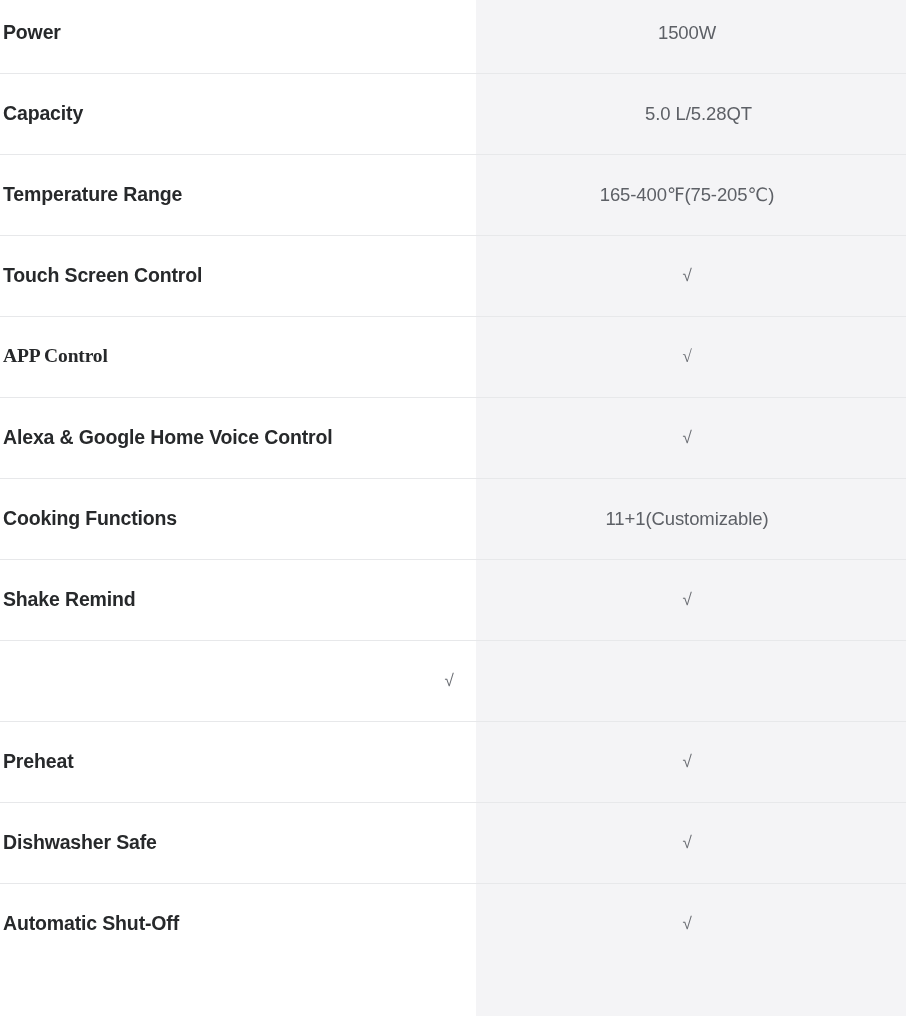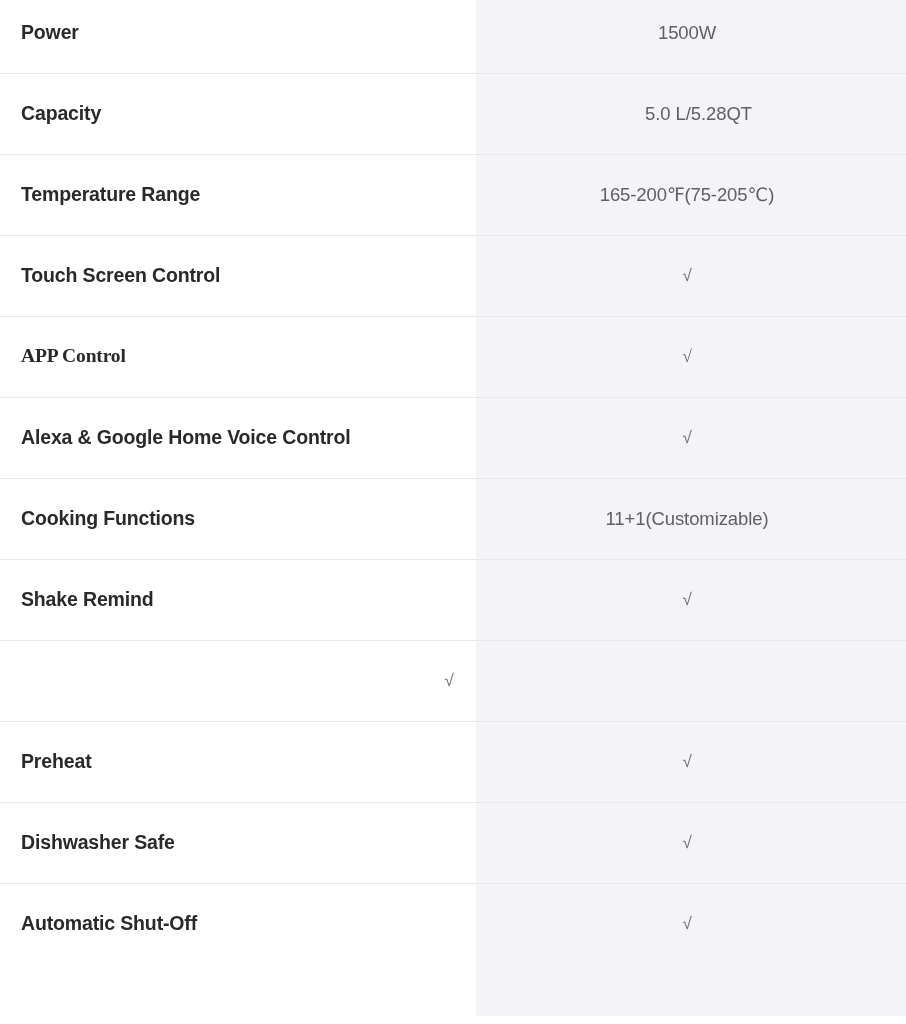--- a/index.html
+++ b/index.html
@@ -50,21 +50,21 @@
     top: 0;
     left: 0;
     width: 906px;
     height: 1px;
     background: #e7e8ea;
   }
 
   .spec-label {
     width: 476px;
     flex: 0 0 476px;
-    padding-left: 21px;
+    padding-left: 3px;
     padding-right: 14px;
     font-size: 19.5px;
     font-weight: 700;
     color: #27292b;
     letter-spacing: -0.15px;
     line-height: 1.25;
     text-align: left;
   }
 
   .spec-value {
@@ -94,21 +94,21 @@
       <div class="spec-row" style="height: 81px;">
         <div class="spec-label">Power</div>
         <div class="spec-value">1500W</div>
       </div>
       <div class="spec-row" style="height: 81px; gap: 23px;">
         <div class="spec-label">Capacity</div>
         <div class="spec-value">5.0 L/5.28QT</div>
       </div>
       <div class="spec-row" style="height: 81px;">
         <div class="spec-label">Temperature Range</div>
-        <div class="spec-value">165-200℉(75-205℃)</div>
+        <div class="spec-value">165-400℉(75-205℃)</div>
       </div>
       <div class="spec-row" style="height: 81px;">
         <div class="spec-label">Touch Screen Control</div>
         <div class="spec-value check">√</div>
       </div>
       <div class="spec-row" style="height: 81px; font-family: Liberation Serif, serif;">
         <div class="spec-label">APP Control</div>
         <div class="spec-value check">√</div>
       </div>
       <div class="spec-row" style="height: 81px;">

